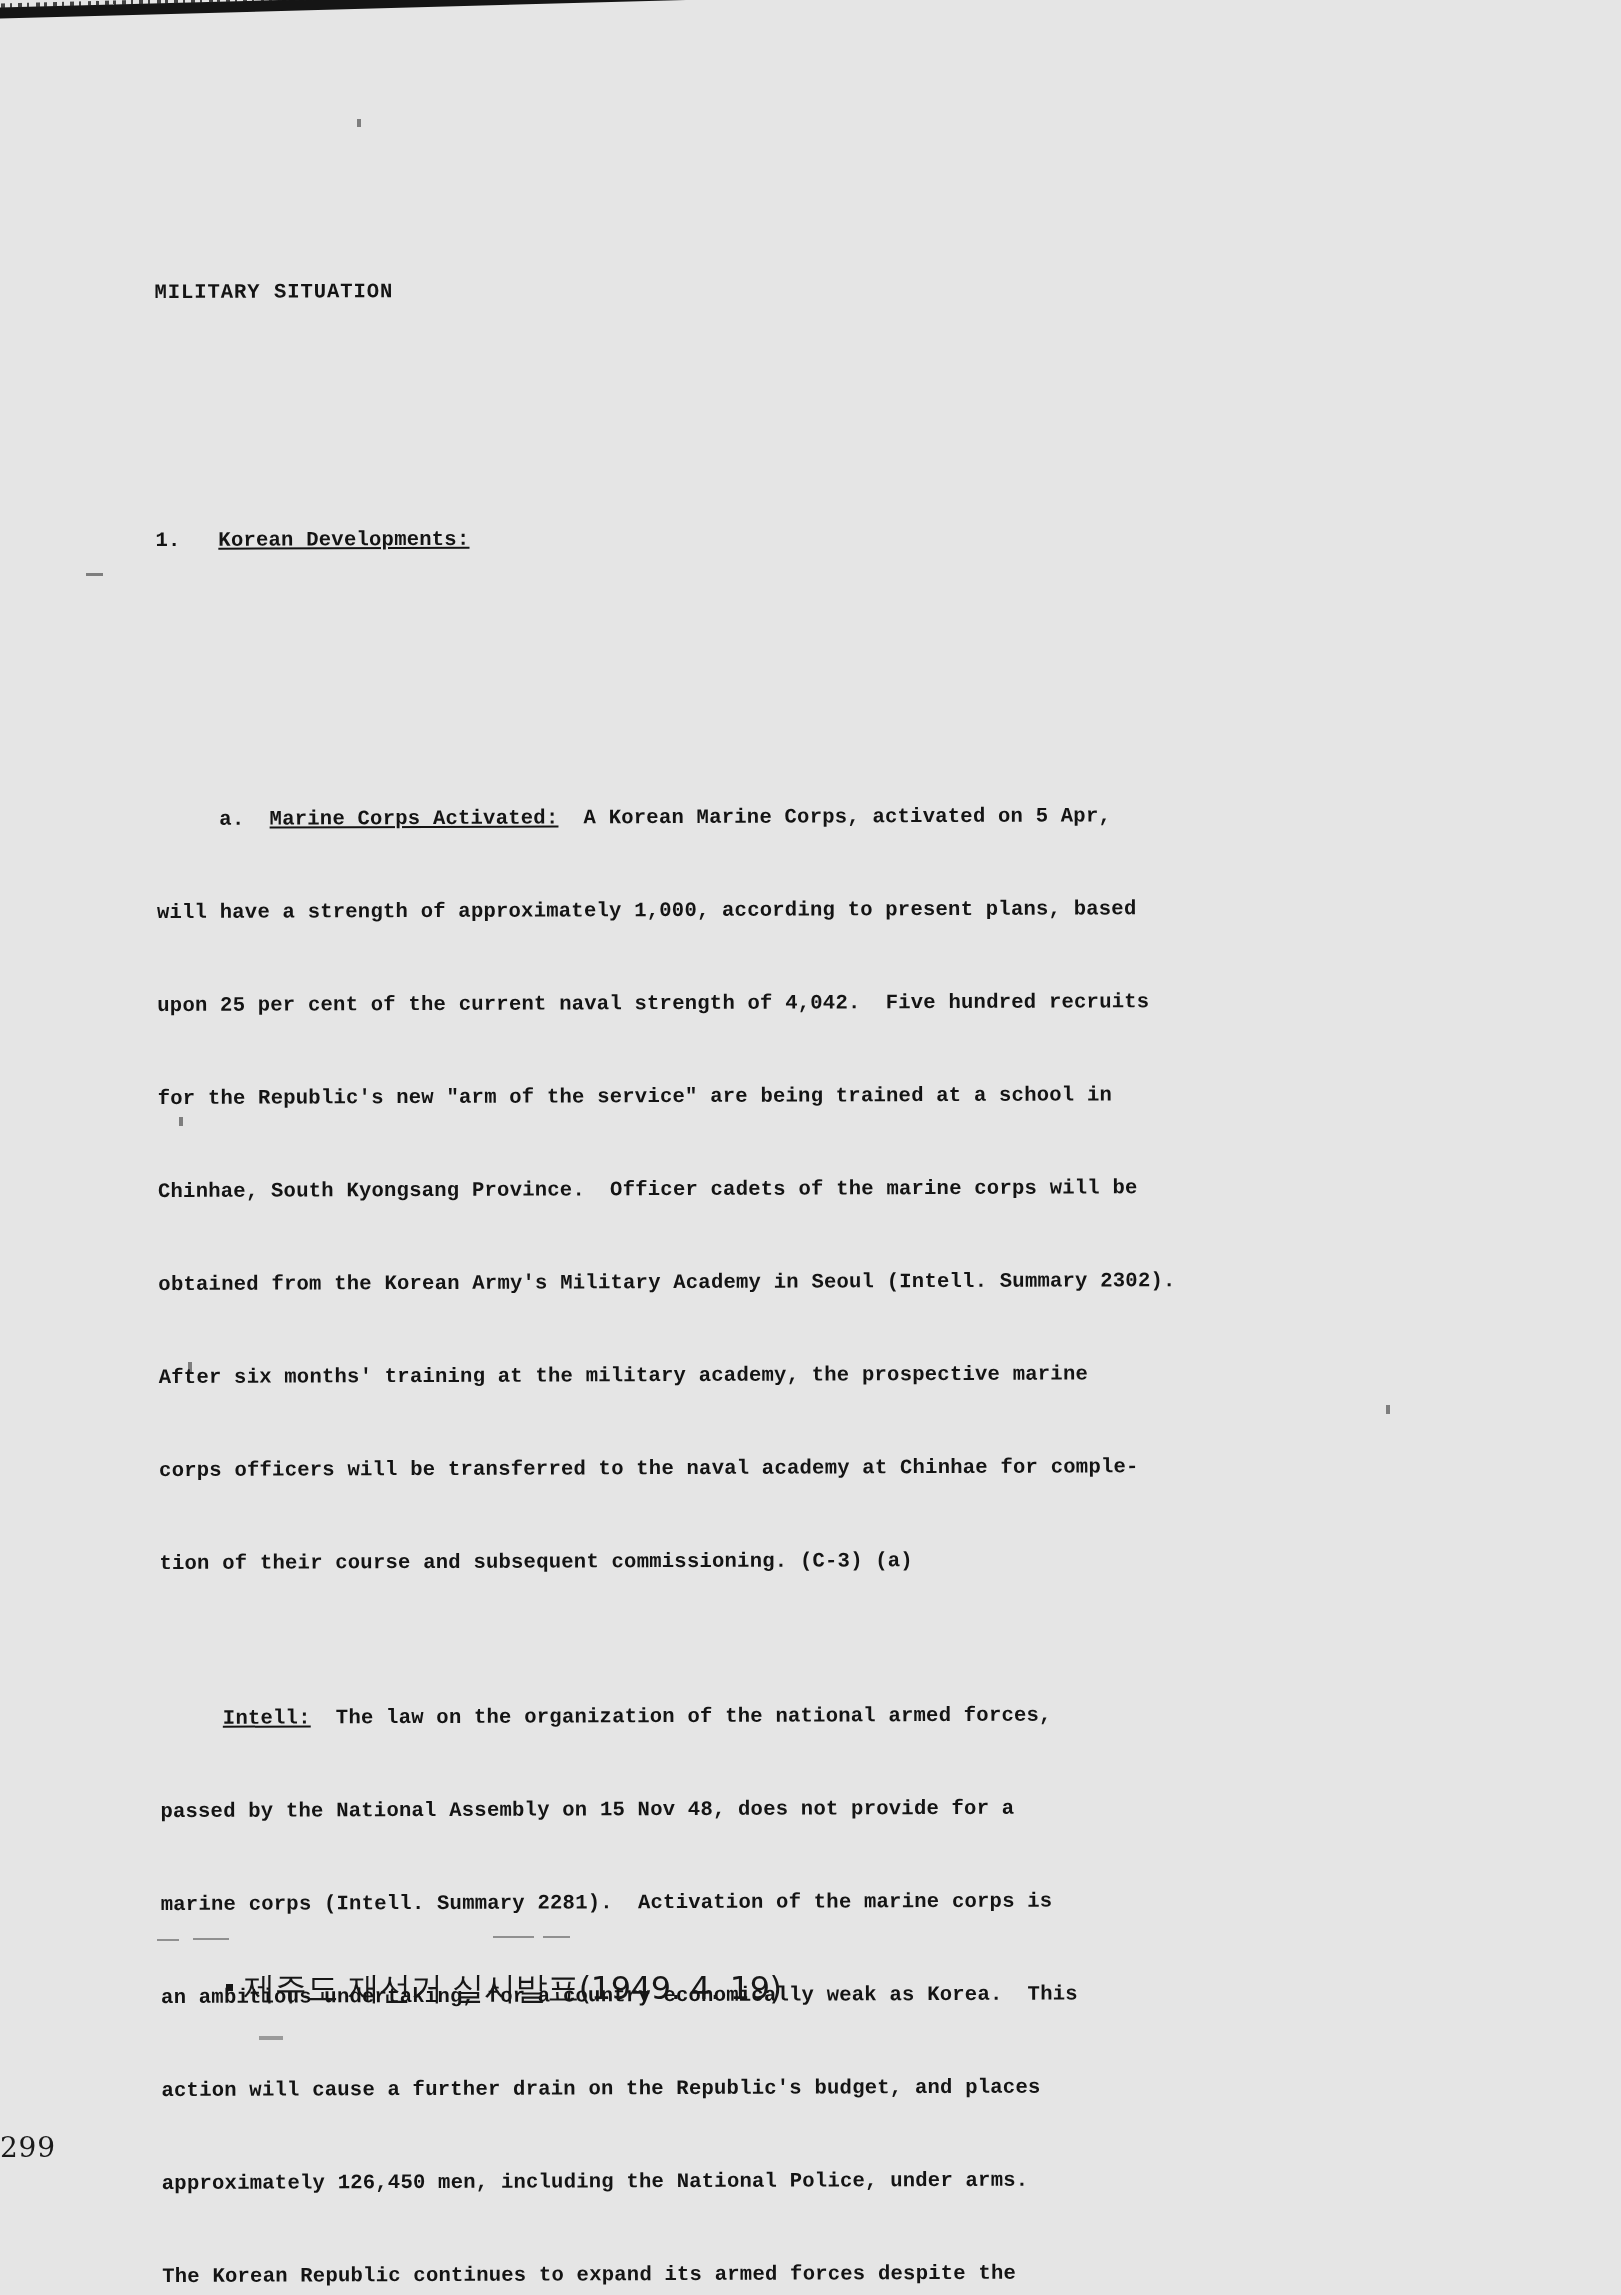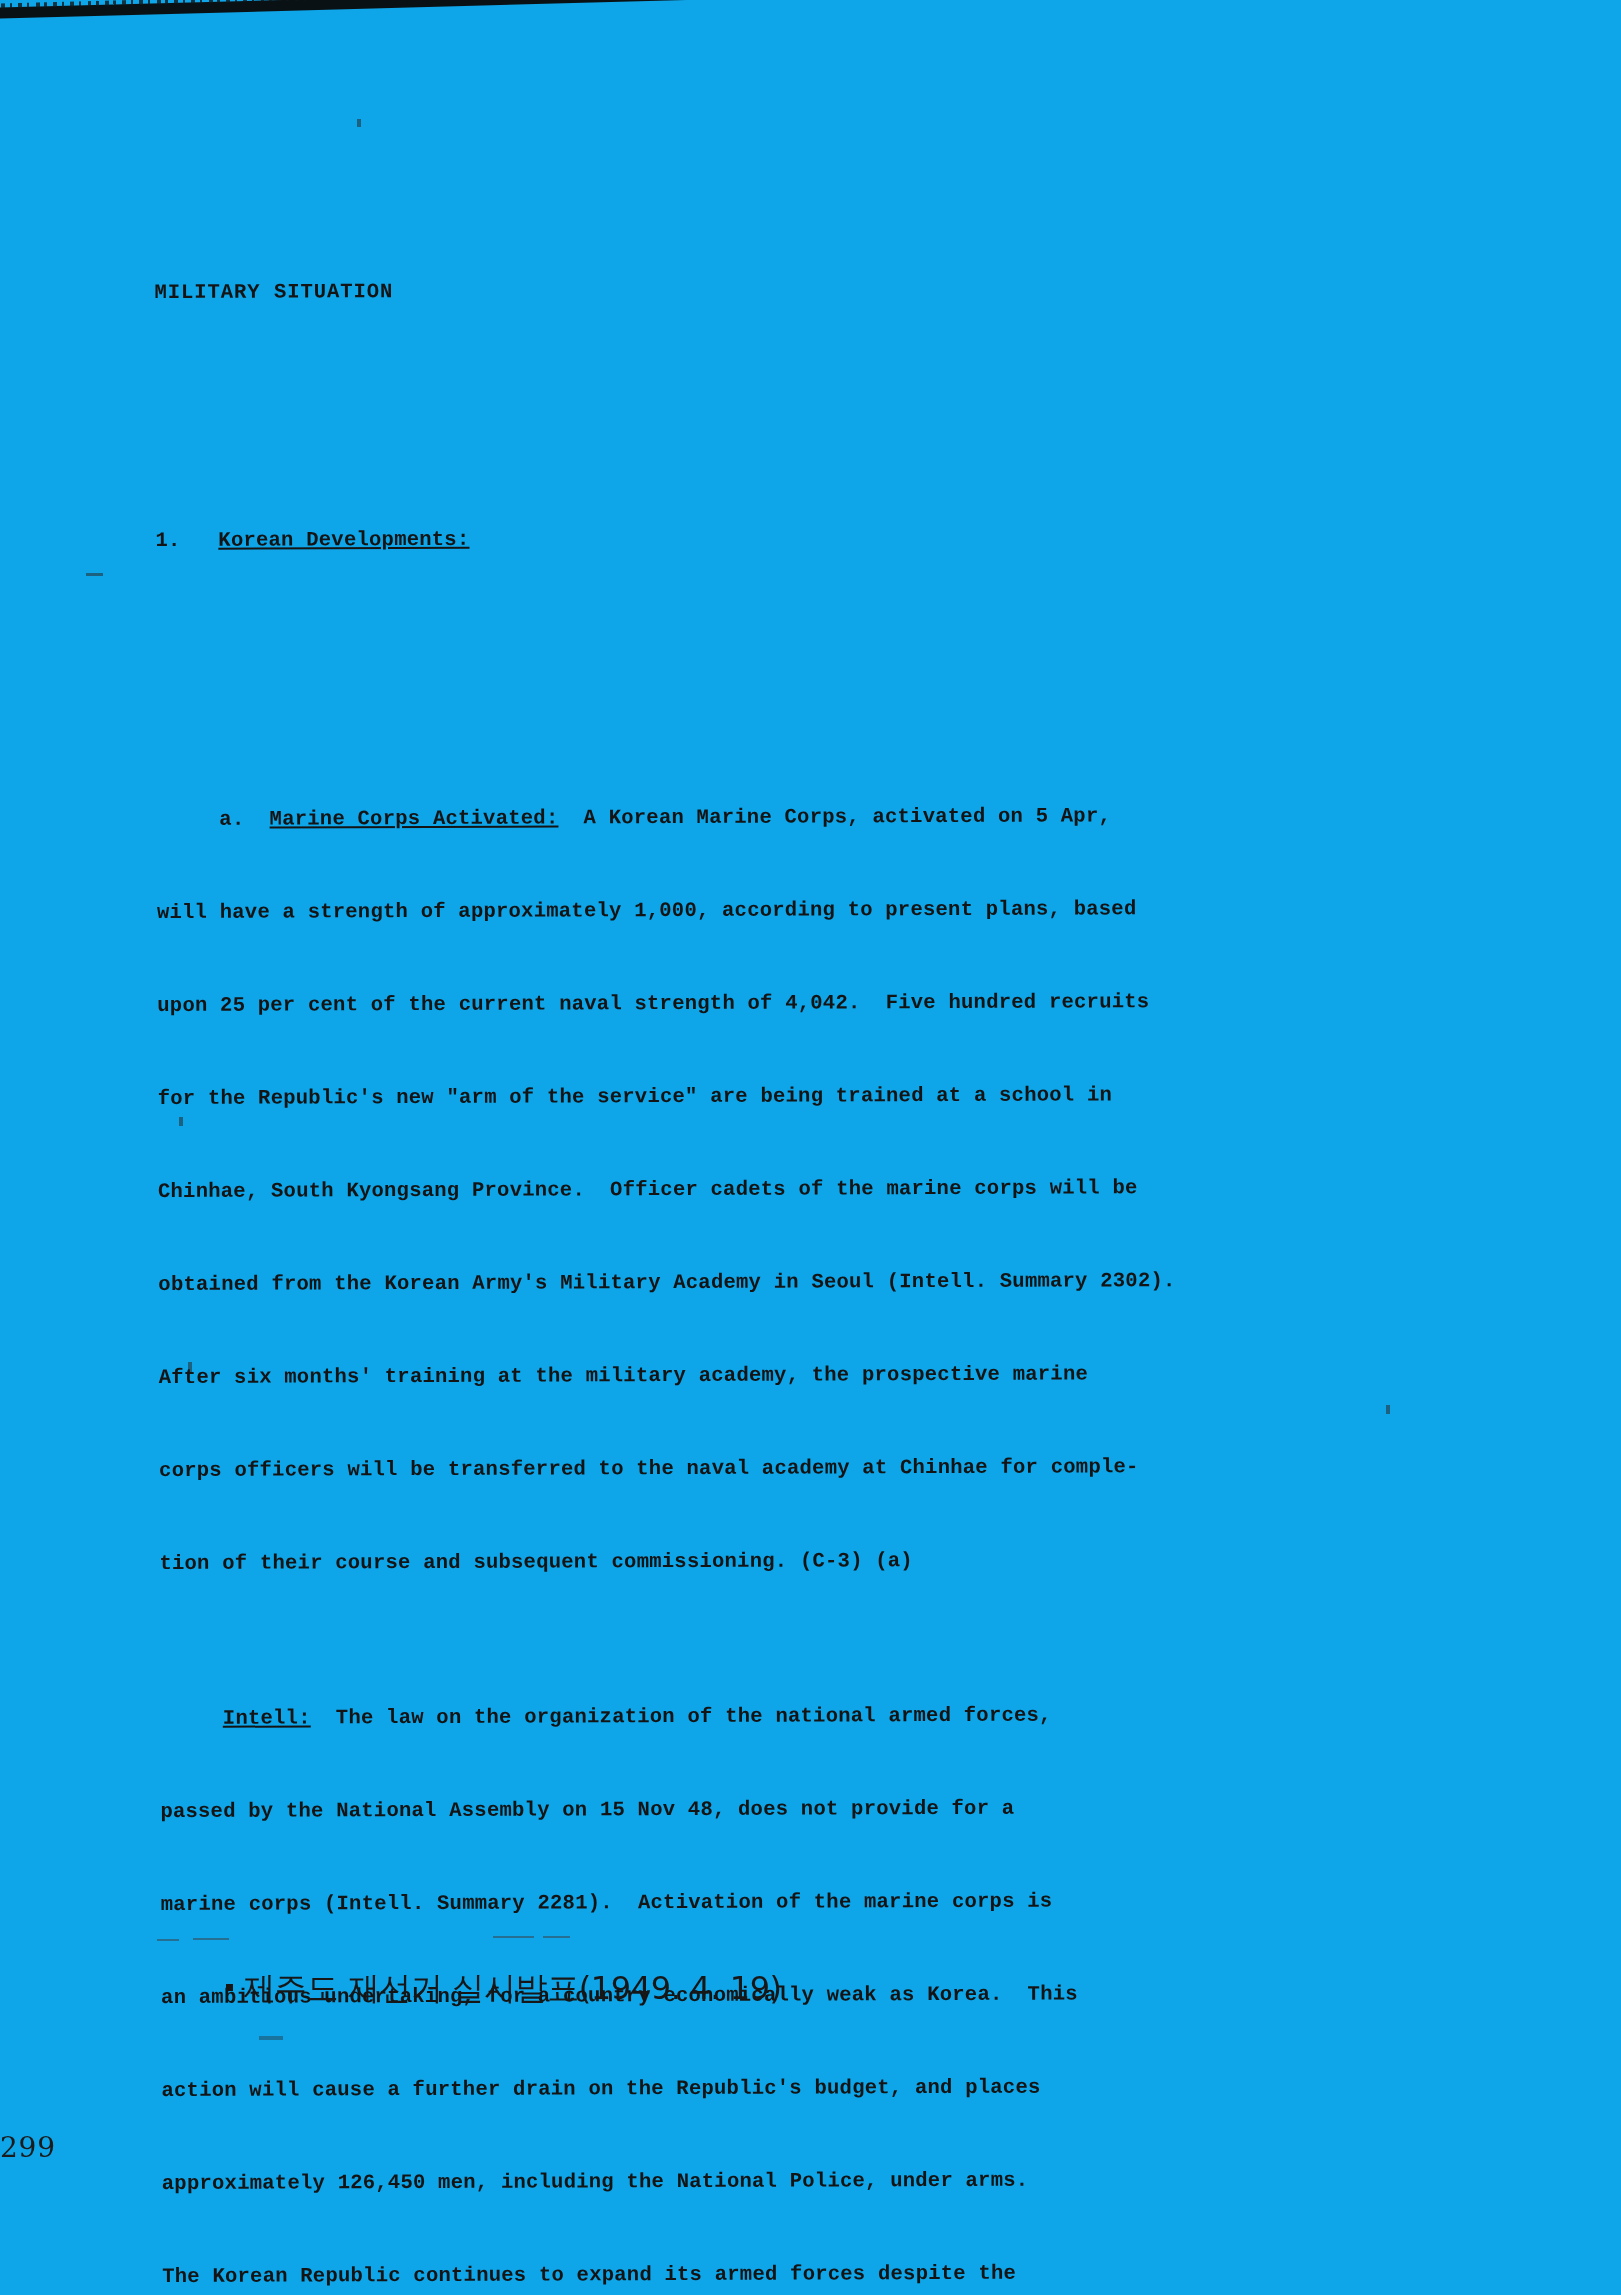--- a/index.html
+++ b/index.html
@@ -9,21 +9,21 @@
     background: #ffffff;
   }
   body {
     font-family: "Liberation Mono", "DejaVu Sans Mono", monospace;
   }
 
   .page {
     position: relative;
     width: 1622px;
     height: 2295px;
-    background: #0ea5e9;
+    background: #e5e5e5;
     overflow: hidden;
     box-sizing: border-box;
   }
 
   
   .scan-edge-top {
     position: absolute;
     left: -15.7px;
     top: 7.9px;
     width: 1193px;

